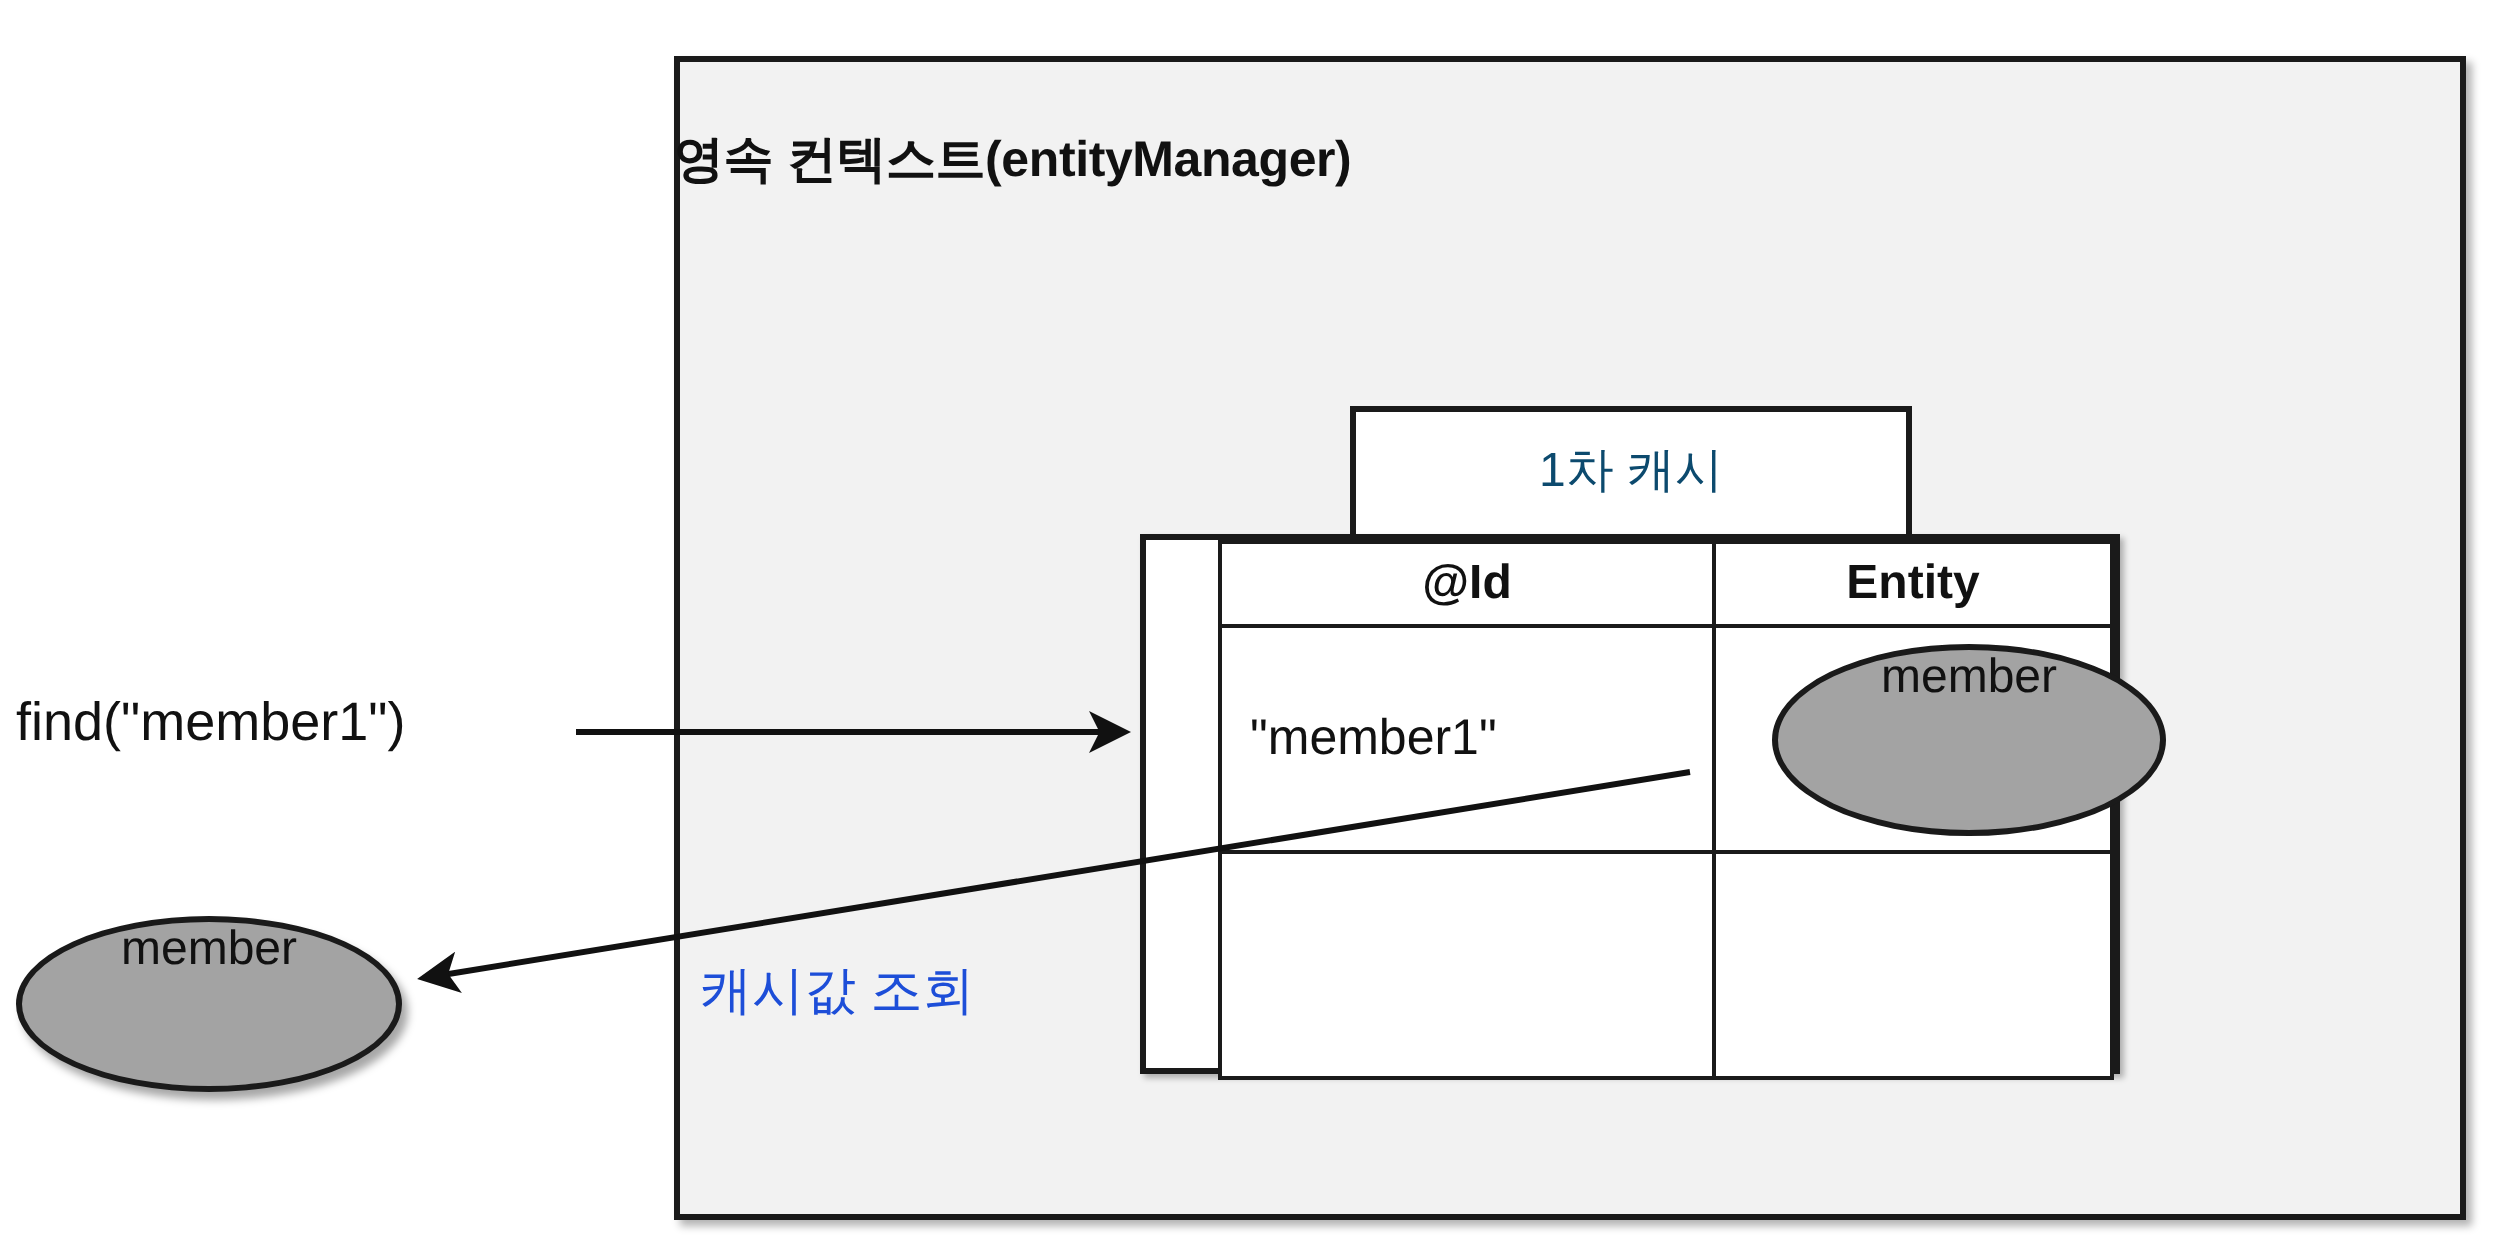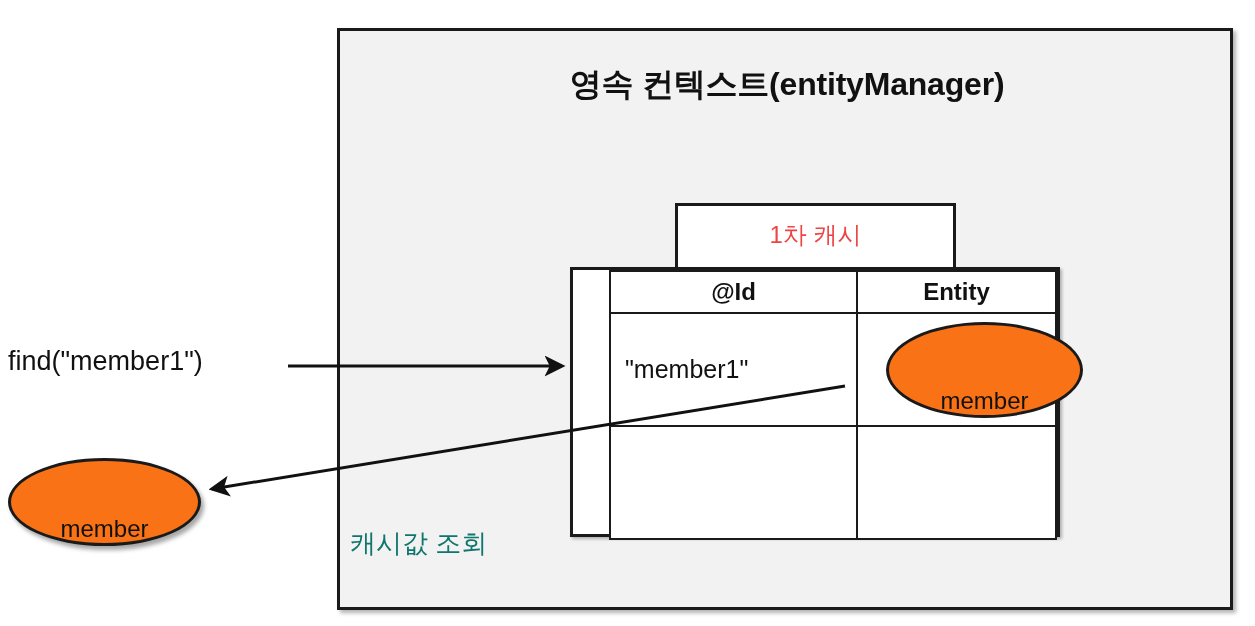--- a/index.html
+++ b/index.html
@@ -28,43 +28,42 @@
     background: #f2f2f2;
     border: 3px solid #1a1a1a;
     box-sizing: border-box;
     box-shadow: 3px 3px 4px rgba(0,0,0,0.30);
   }
   .context-title {
     position: absolute;
     left: 337px;
     top: 63px;
     width: 900px;
-    text-align: center;
-    font-size: 32px;
+    font-size: 25px;
     font-weight: bold;
     color: #111111;
     letter-spacing: -0.2px;
   }
   
   .cache-label-box {
     position: absolute;
     left: 675px;
     top: 203px;
     width: 281px;
     height: 68px;
     background: #ffffff;
     border: 3px solid #1a1a1a;
     box-sizing: border-box;
     display: flex;
     align-items: center;
     justify-content: center;
   }
   .cache-label-text {
     font-size: 24px;
-    color: #ef4444;
+    color: #0c4a6e;
     position: relative;
     top: -2px;
   }
   
   .cache-table {
     position: absolute;
     left: 570px;
     top: 267px;
     width: 490px;
     height: 270px;
@@ -97,25 +96,25 @@
   .cell-id {
     font-size: 25px;
     color: #111111;
     text-align: left;
     padding-left: 14px !important;
     vertical-align: middle;
   }
   .cell-entity { position: relative; }
   
   .ellipse {
-    background: #f97316;
+    background: #a3a3a3;
     border: 3px solid #1a1a1a;
     border-radius: 50%;
     display: flex;
-    align-items: flex-end;
+    align-items: flex-start;
     justify-content: center;
     font-size: 24px;
     color: #111111;
     box-sizing: border-box;
   }
   .ellipse-entity {
     position: absolute;
     left: 28px;
     top: 8px;
     width: 197px;
@@ -136,23 +135,22 @@
     top: 346px;
     font-size: 27px;
     color: #111111;
     white-space: nowrap;
   }
   .lookup-label {
     position: absolute;
     left: 350px;
     top: 478px;
     font-size: 26px;
-    color: #0f766e;
+    color: #1d4ed8;
     white-space: nowrap;
-    margin-top: 48px;
   }
   
   .arrows {
     position: absolute;
     left: 0;
     top: 0;
     width: 1255px;
     height: 626px;
     pointer-events: none;
   }

